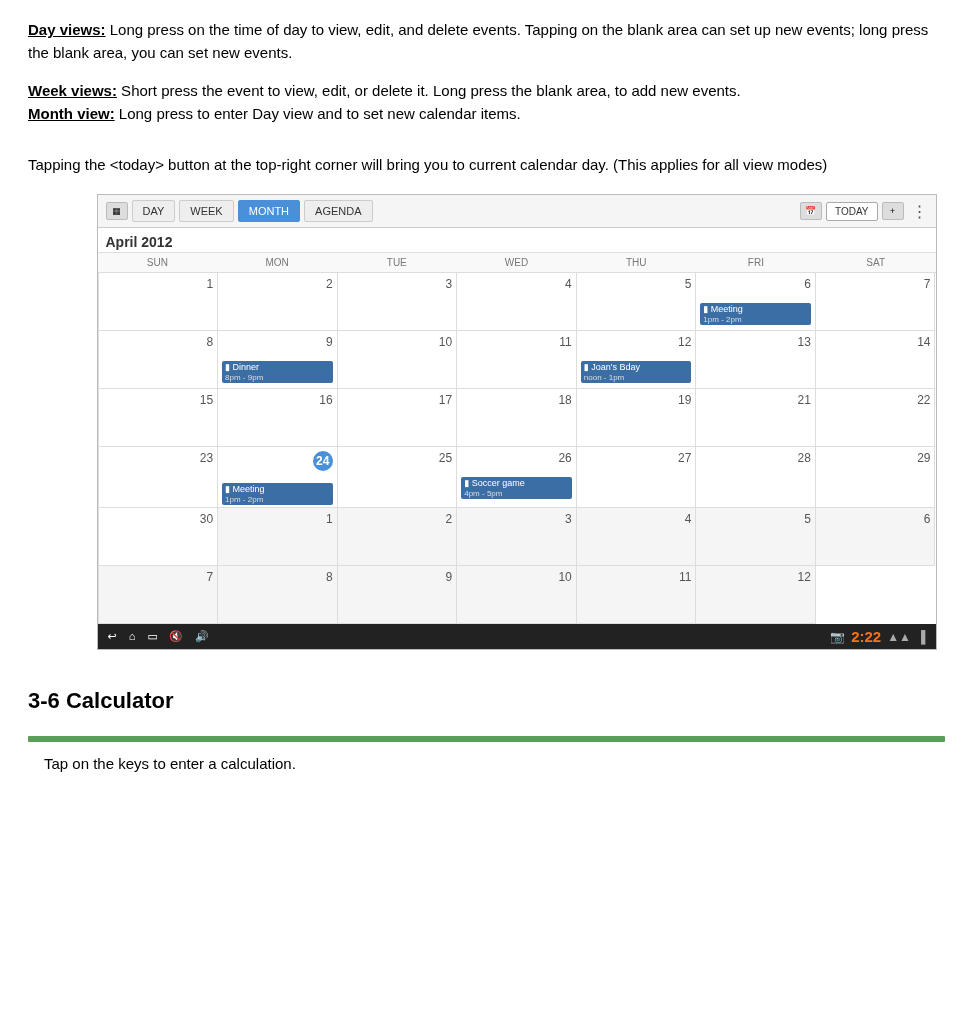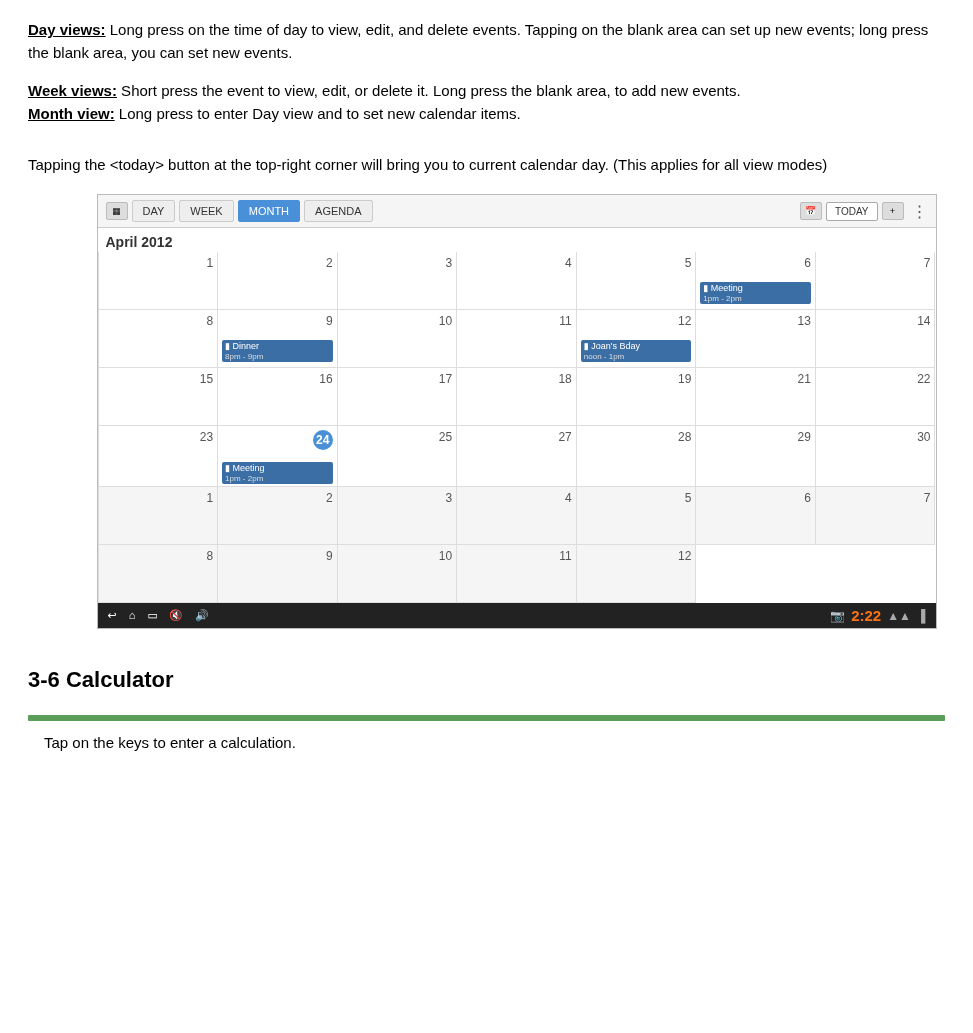--- a/index.html
+++ b/index.html
@@ -269,20 +269,29 @@
         <div id="tab-agenda" class="cal-tab">AGENDA</div>
         <div class="cal-spacer"></div>
         <div class="cal-tab-icon">📅</div>
         <div class="cal-today-btn">TODAY</div>
         <div class="cal-tab-icon">+</div>
         <div class="cal-dots">⋮</div>
       </div>
 
       <div class="cal-header-row" id="cal-month-year">April 2012</div>
 
+      <div class="cal-days-header" id="cal-days-header">
+          <div class="cal-day-name">SUN</div>
+          <div class="cal-day-name">MON</div>
+          <div class="cal-day-name">TUE</div>
+          <div class="cal-day-name">WED</div>
+          <div class="cal-day-name">THU</div>
+          <div class="cal-day-name">FRI</div>
+          <div class="cal-day-name">SAT</div>
+        </div>
 
       <div class="cal-grid" id="cal-grid">
           <div class="cal-cell">
             <span class="cal-date">1</span>
           </div>
           <div class="cal-cell">
             <span class="cal-date">2</span>
           </div>
           <div class="cal-cell">
             <span class="cal-date">3</span>
@@ -346,20 +355,24 @@
           </div>
           <div class="cal-cell">
             <span class="cal-date">23</span>
           </div>
           <div class="cal-cell">
             <span class="cal-date today">24</span>
             <span class="cal-event blue">▮ Meeting<br><span style="font-size:8px;color:#ddd;">1pm - 2pm</span></span>
           </div>
           <div class="cal-cell">
             <span class="cal-date">25</span>
+          </div>
+          <div class="cal-cell">
+            <span class="cal-date">26</span>
+            <span class="cal-event blue">▮ Soccer game<br><span style="font-size:8px;color:#ddd;">4pm - 5pm</span></span>
           </div>
           <div class="cal-cell">
             <span class="cal-date">27</span>
           </div>
           <div class="cal-cell">
             <span class="cal-date">28</span>
           </div>
           <div class="cal-cell">
             <span class="cal-date">29</span>
           </div>

